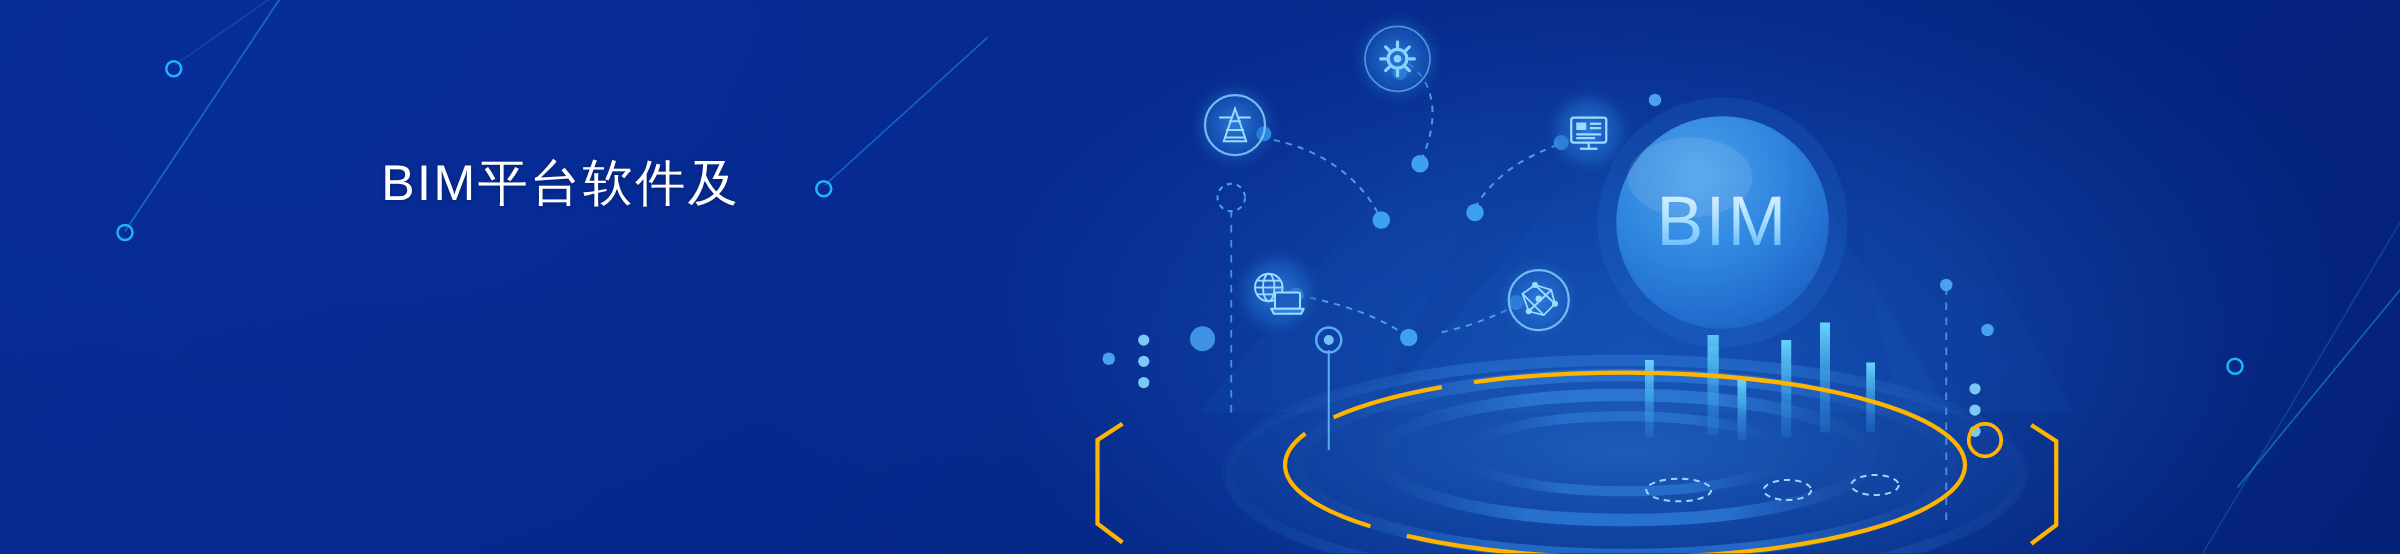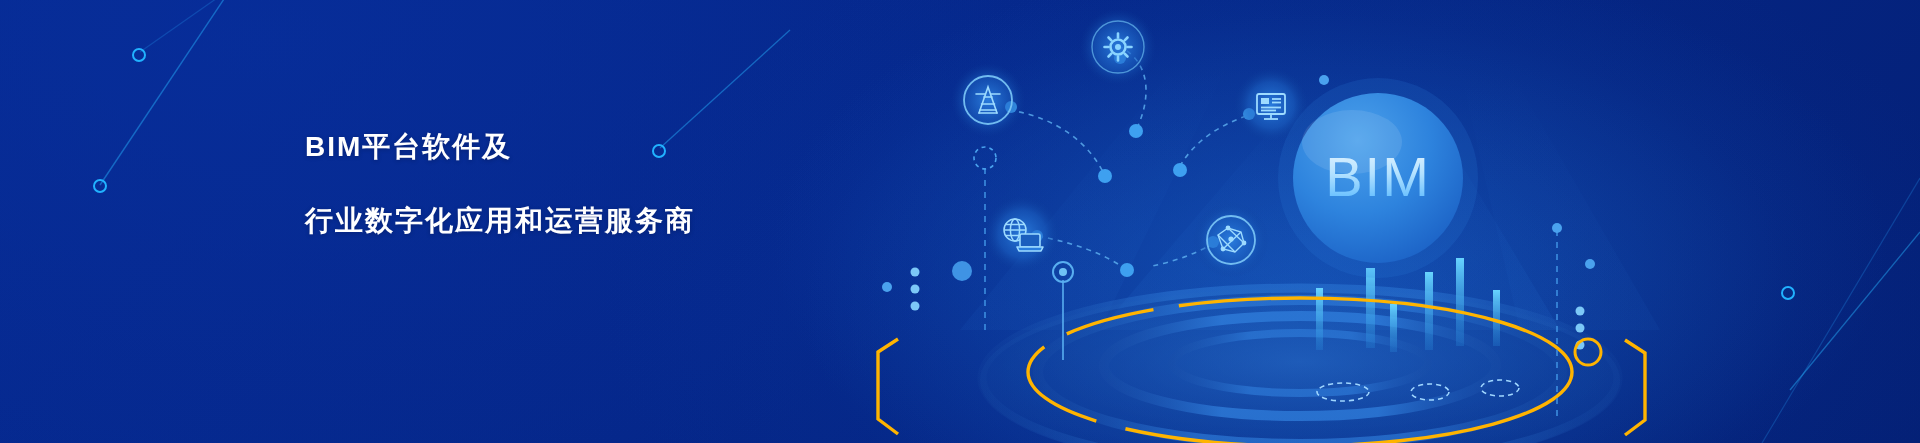--- a/index.html
+++ b/index.html
@@ -14,23 +14,23 @@
       radial-gradient(ellipse 1200px 700px at 260px 40px, rgba(8,48,160,0.55) 0%, rgba(4,34,126,0) 70%),
       linear-gradient(135deg,#062a92 0%,#05278a 45%,#042076 100%);
   }
   .layer{position:absolute;inset:0;}
   svg{display:block;}
 
   
   #headline{
     position:absolute;left:305px;top:110px;
     color:#ffffff;
-    font-size:28px;
+    font-size:40px;
     line-height:74px;
-    font-weight:700;
+    font-weight:400;
     letter-spacing:2px;
     white-space:nowrap;
     text-shadow:0 1px 4px rgba(0,0,20,.25);
   }
   #headline .ln{display:block;}
 </style>
 </head>
 <body>
 
 <div id="banner">
@@ -70,21 +70,20 @@
     <line x1="790" y1="30" x2="660" y2="148" stroke="url(#gDiag)" stroke-width="1.3"></line>
     <circle cx="659" cy="151" r="6" fill="none" stroke="#21b2ff" stroke-width="2"></circle>
 
     <line x1="1920" y1="178" x2="1762" y2="443" stroke="url(#gDiag2)" stroke-width="1.2"></line>
     <line x1="1920" y1="232" x2="1790" y2="390" stroke="url(#gDiag)" stroke-width="1.3"></line>
     <circle cx="1788" cy="293" r="6" fill="none" stroke="#21b2ff" stroke-width="2"></circle>
   </svg>
 
   <div id="headline">
     <span class="ln">BIM平台软件及</span>
-    <span class="ln">行业数字化应用和运营服务商</span>
   </div>
 
   <svg class="layer" width="1920" height="443" viewBox="0 0 1920 443">
     <defs>
       <radialGradient id="sphereG" cx="38%" cy="28%" r="78%">
         <stop offset="0%" stop-color="#4fa6ef"></stop>
         <stop offset="55%" stop-color="#2f86e0"></stop>
         <stop offset="100%" stop-color="#1c63c7"></stop>
       </radialGradient>
       <radialGradient id="iconHalo" cx="50%" cy="50%" r="50%">

